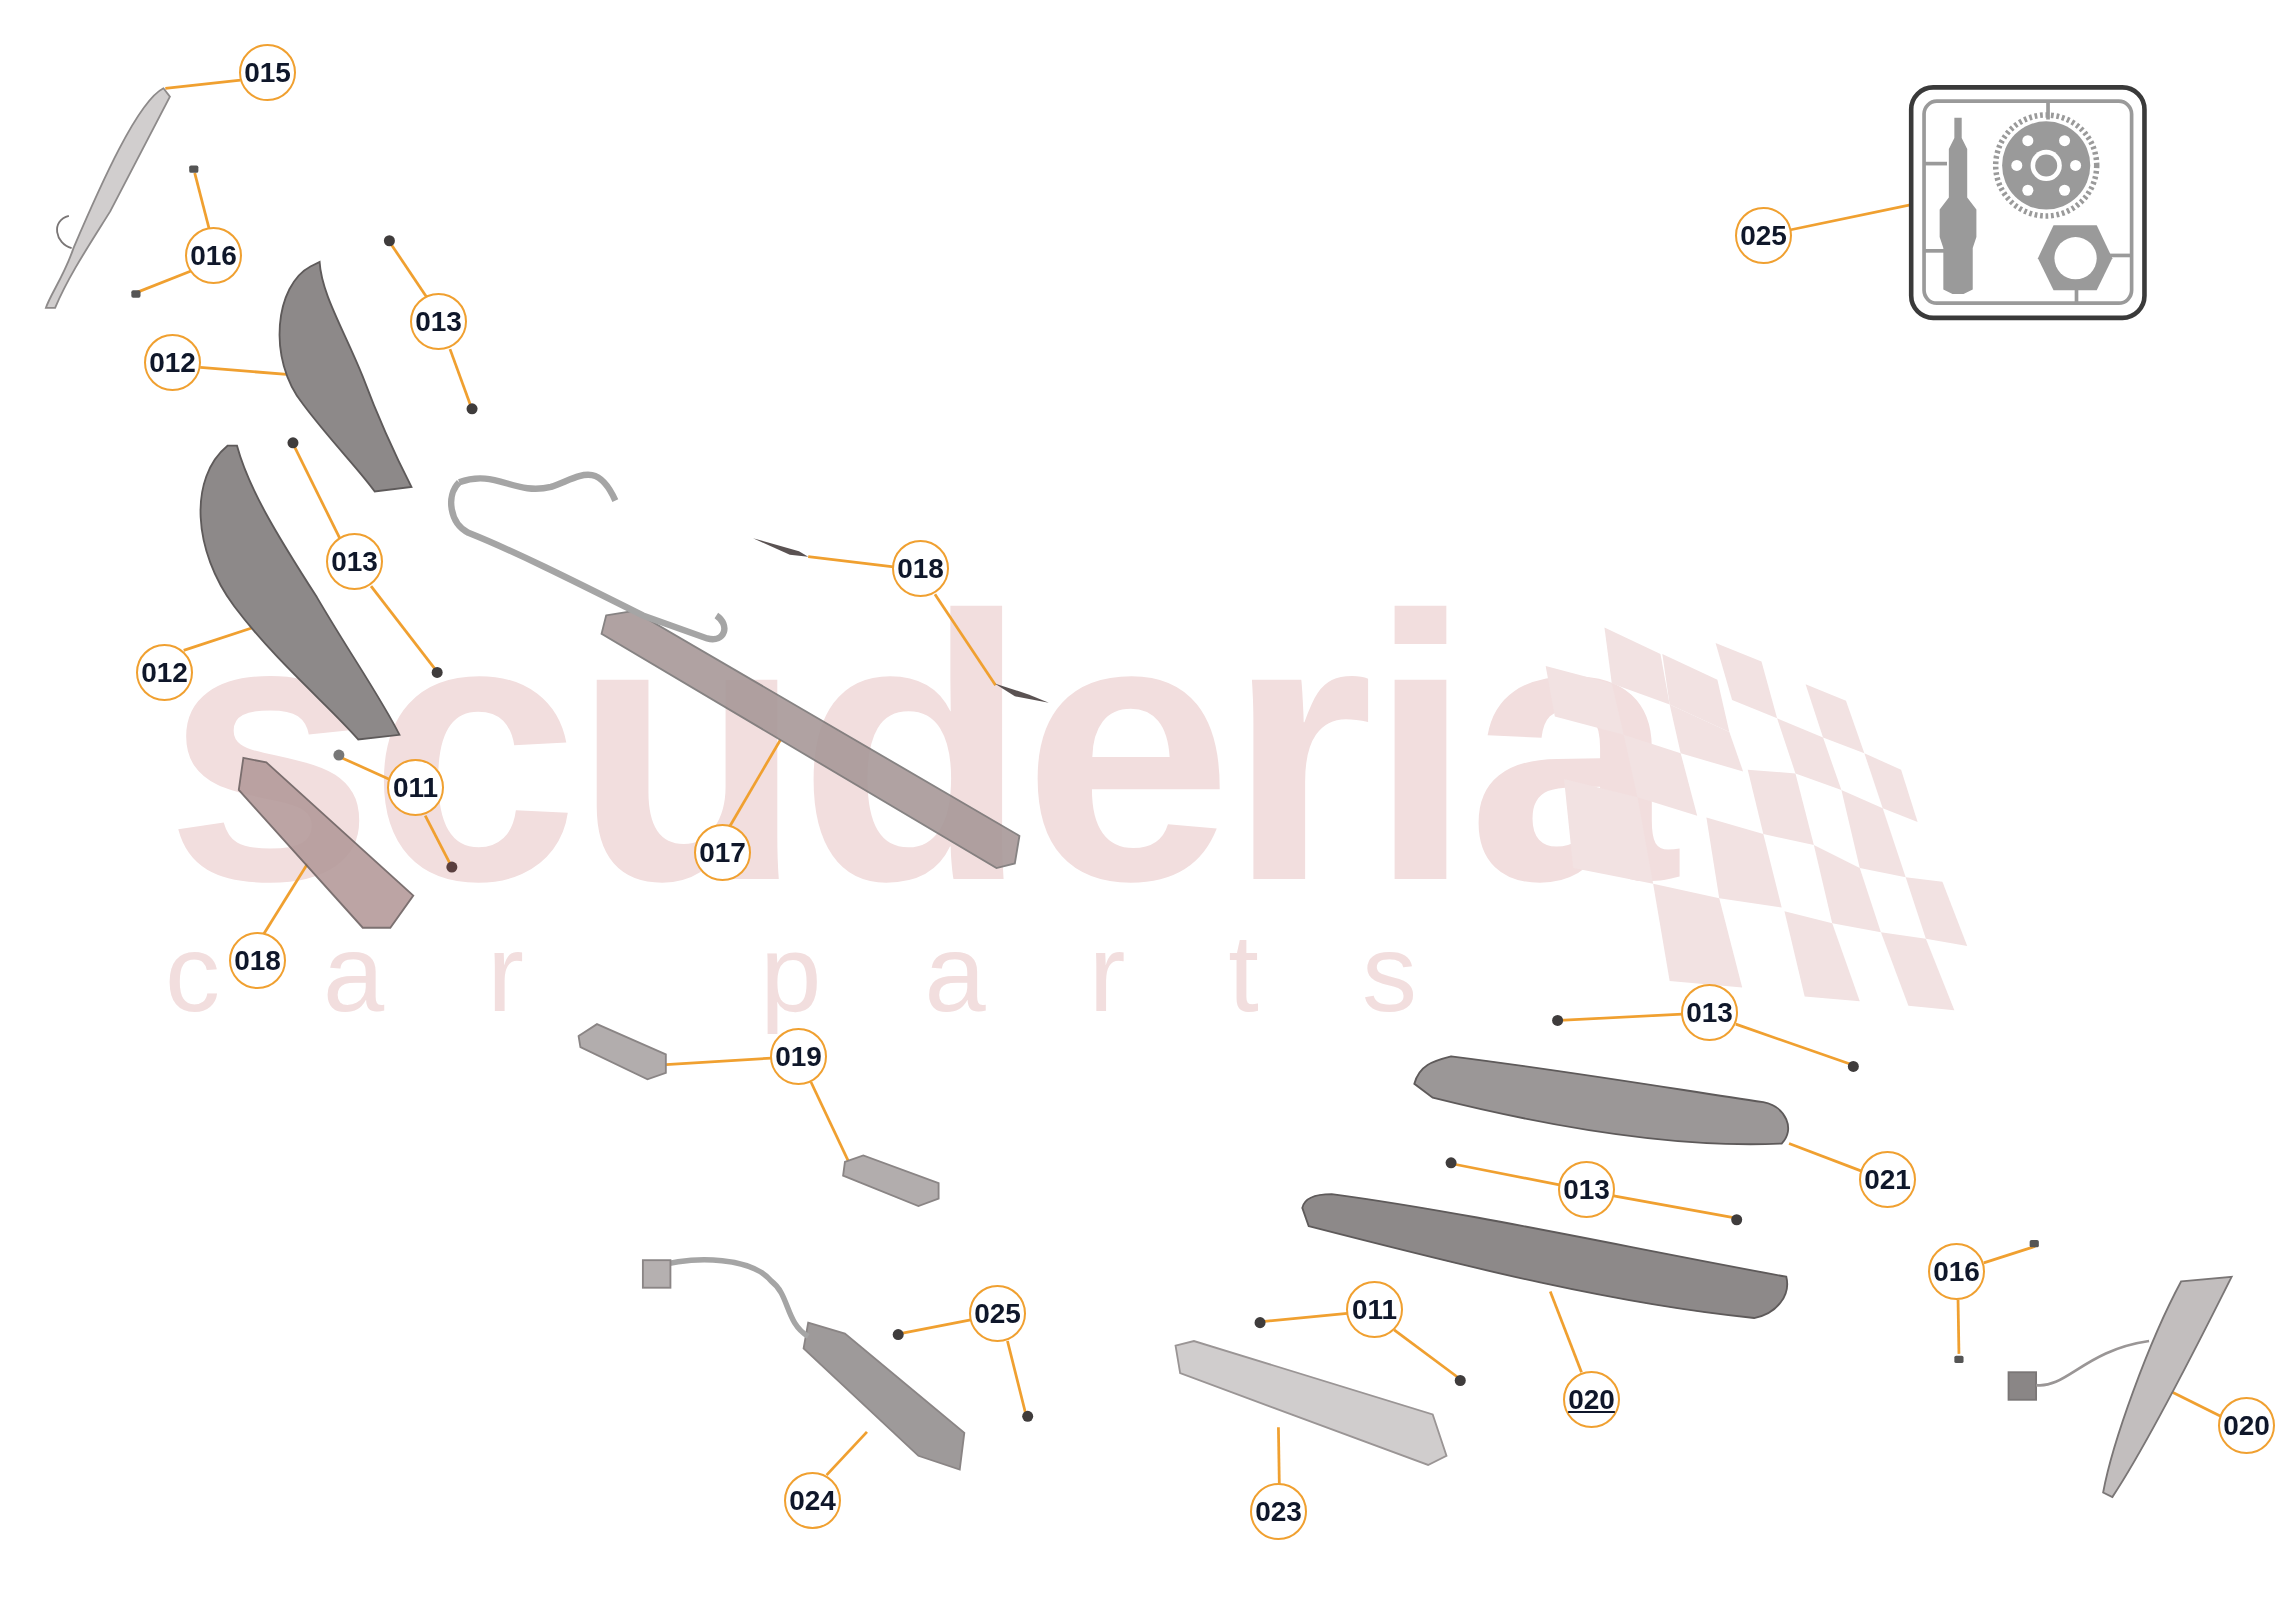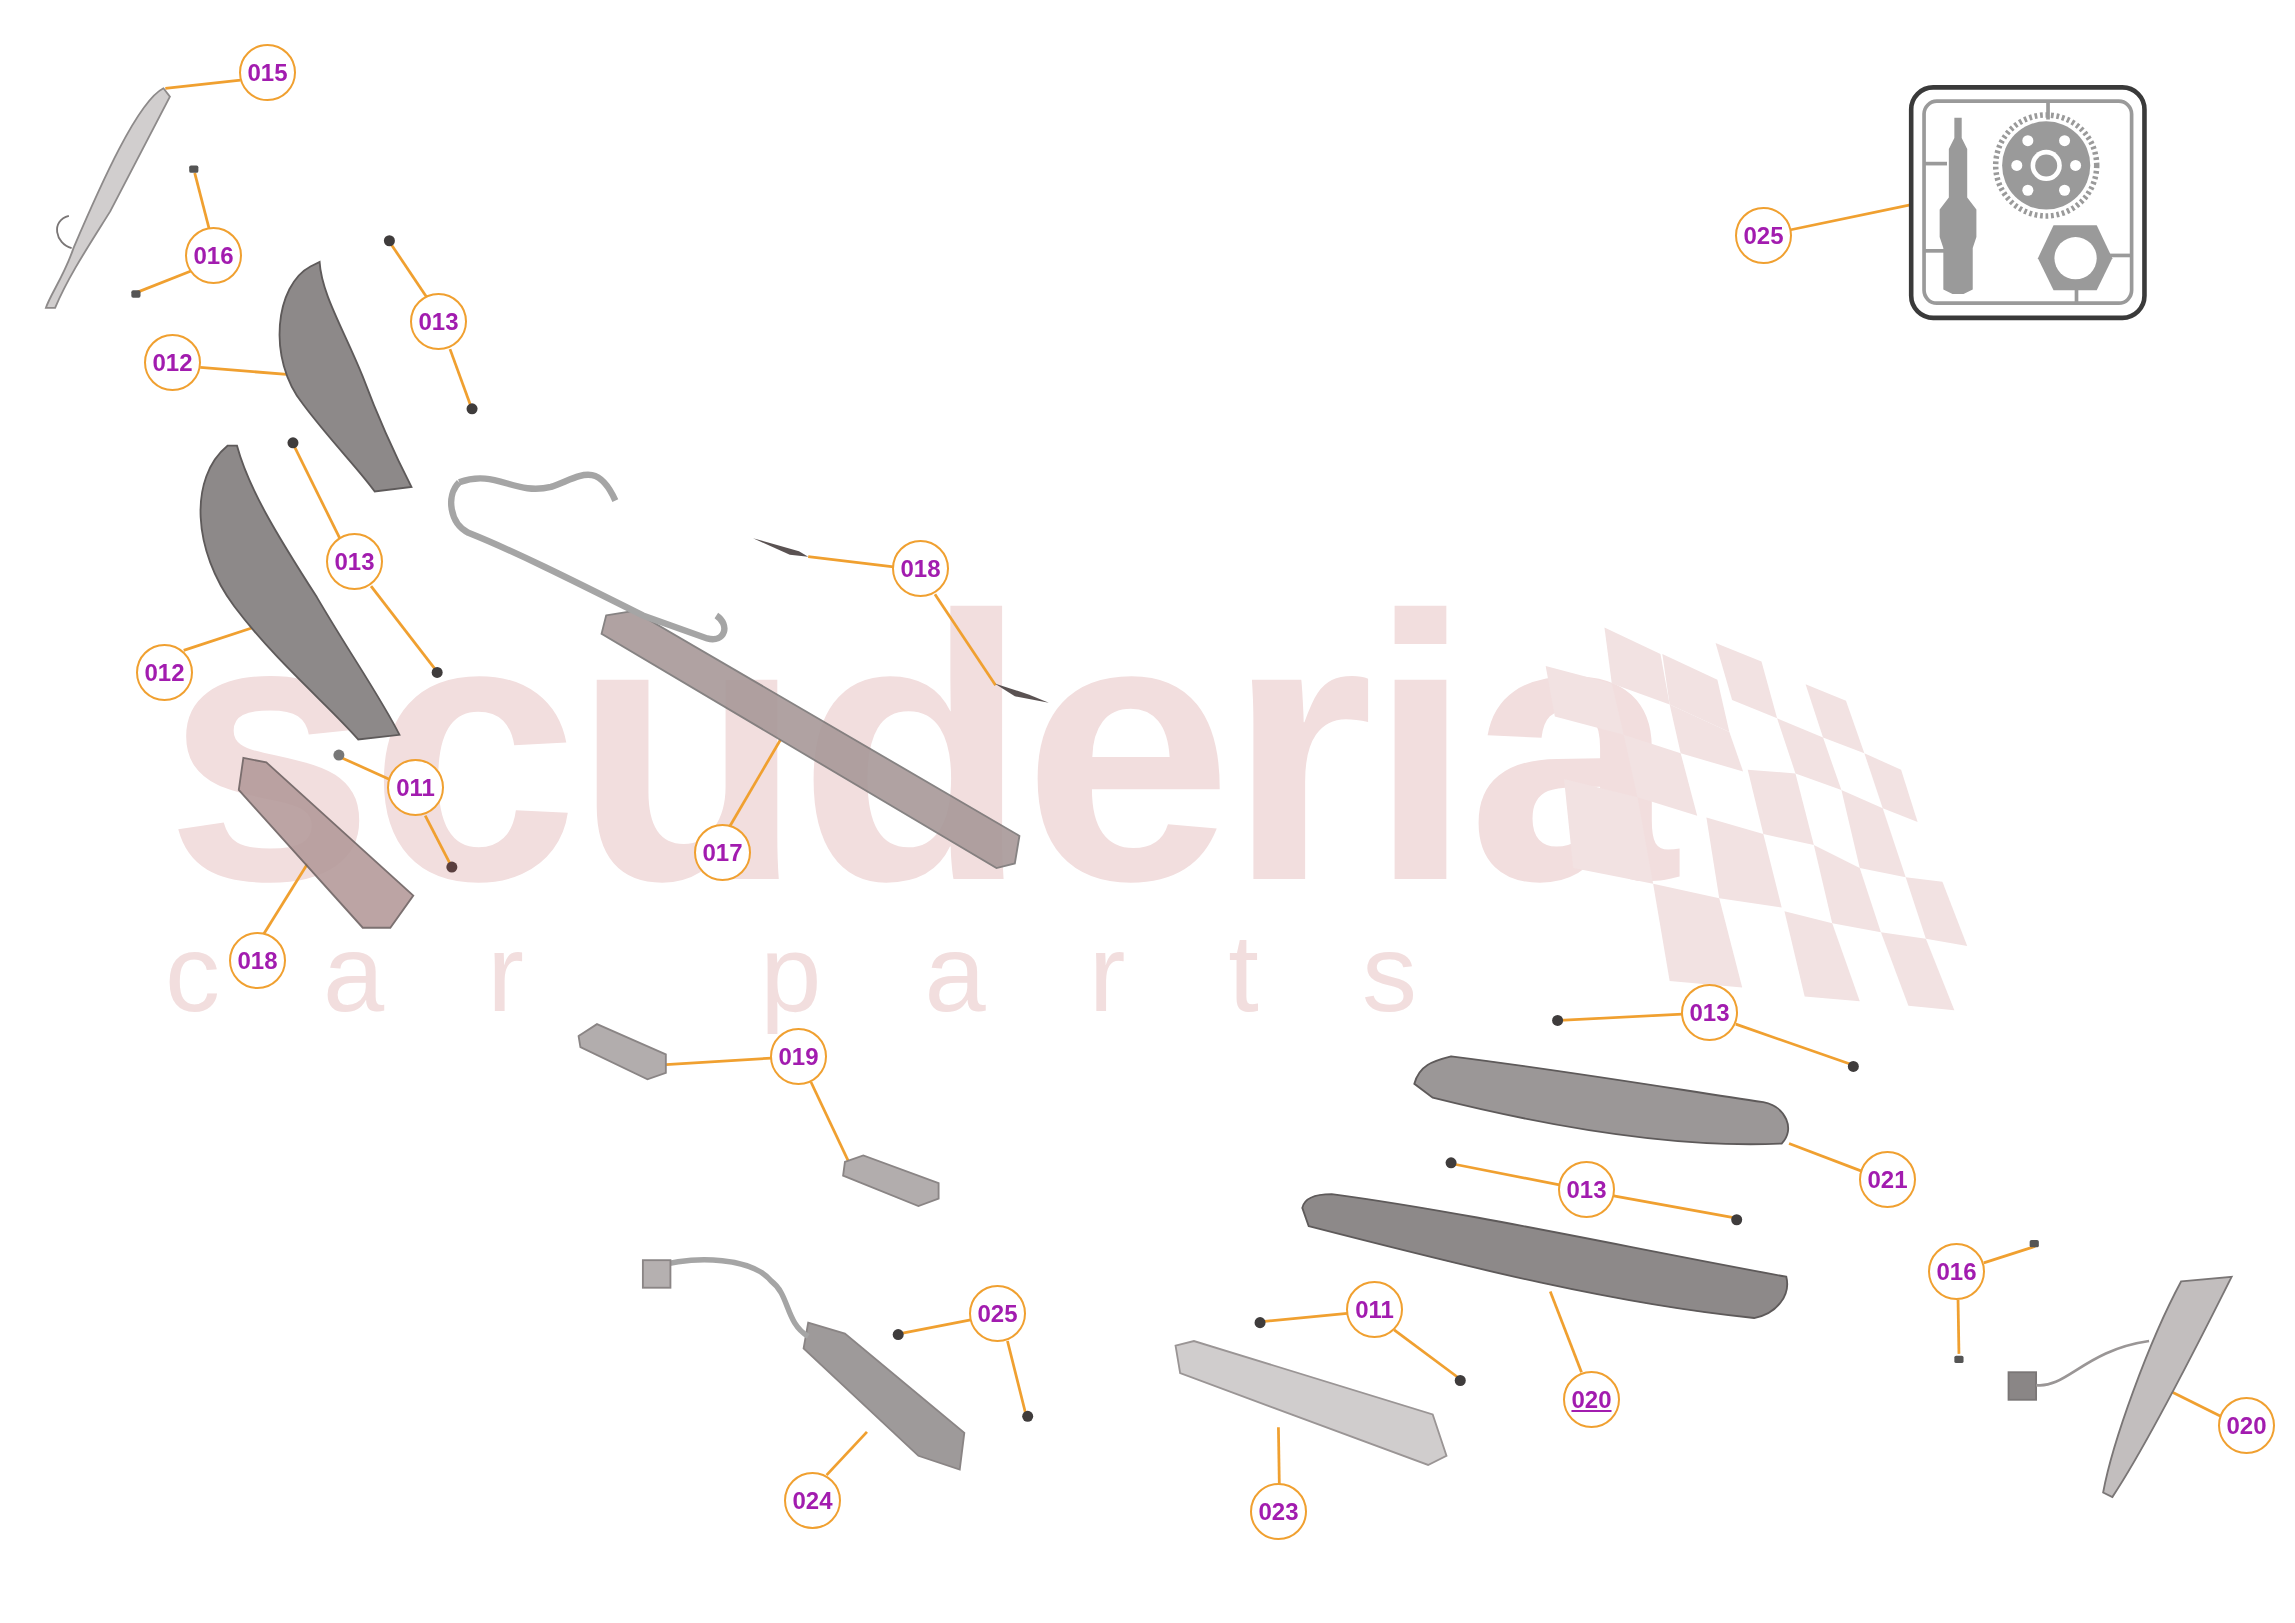--- a/index.html
+++ b/index.html
@@ -1,20 +1,20 @@
 <!DOCTYPE html>
 <html style="font-size:14.7px"><head>
 <meta charset="utf-8">
 <style>
   html, body { margin:0; padding:0; background:#ffffff; }
   body { width:2296px; height:1624px; position:relative; overflow:hidden; font-family:"Liberation Sans", sans-serif; }
   #stage { position:absolute; left:0; top:0; width:2296px; height:1624px; }
   .wm-main { position:absolute; left:165px; top:560px; font-family:"Liberation Sans", sans-serif; font-weight:bold; font-size:377px; line-height:1; color:#f2dede; letter-spacing:-5.5px; }
   .wm-sub { position:absolute; left:165px; top:918px; font-family:"Liberation Sans", sans-serif; font-size:110px; line-height:1; color:#f2dede; letter-spacing:103px; }
-  .callout { position:absolute; width:53px; height:53px; margin-left:-29px; margin-top:-29px; border:2.8px solid #f0a030; border-radius:50%; background:#ffffff; display:flex; align-items:center; justify-content:center; font-family:"Liberation Sans", sans-serif; font-weight:bold; font-size:24px; color:#a21caf; cursor:pointer; }
+  .callout { position:absolute; width:53px; height:53px; margin-left:-29px; margin-top:-29px; border:2.8px solid #f0a030; border-radius:50%; background:#ffffff; display:flex; align-items:center; justify-content:center; font-family:"Liberation Sans", sans-serif; font-weight:bold; font-size:28px; color:#0f172a; cursor:pointer; }
   svg { position:absolute; left:0; top:0; }
 </style>
 </head>
 <body>
 
 <div id="stage">
 
   <div class="wm-main">scuderia</div>
   <div class="wm-sub">car parts</div>
 

